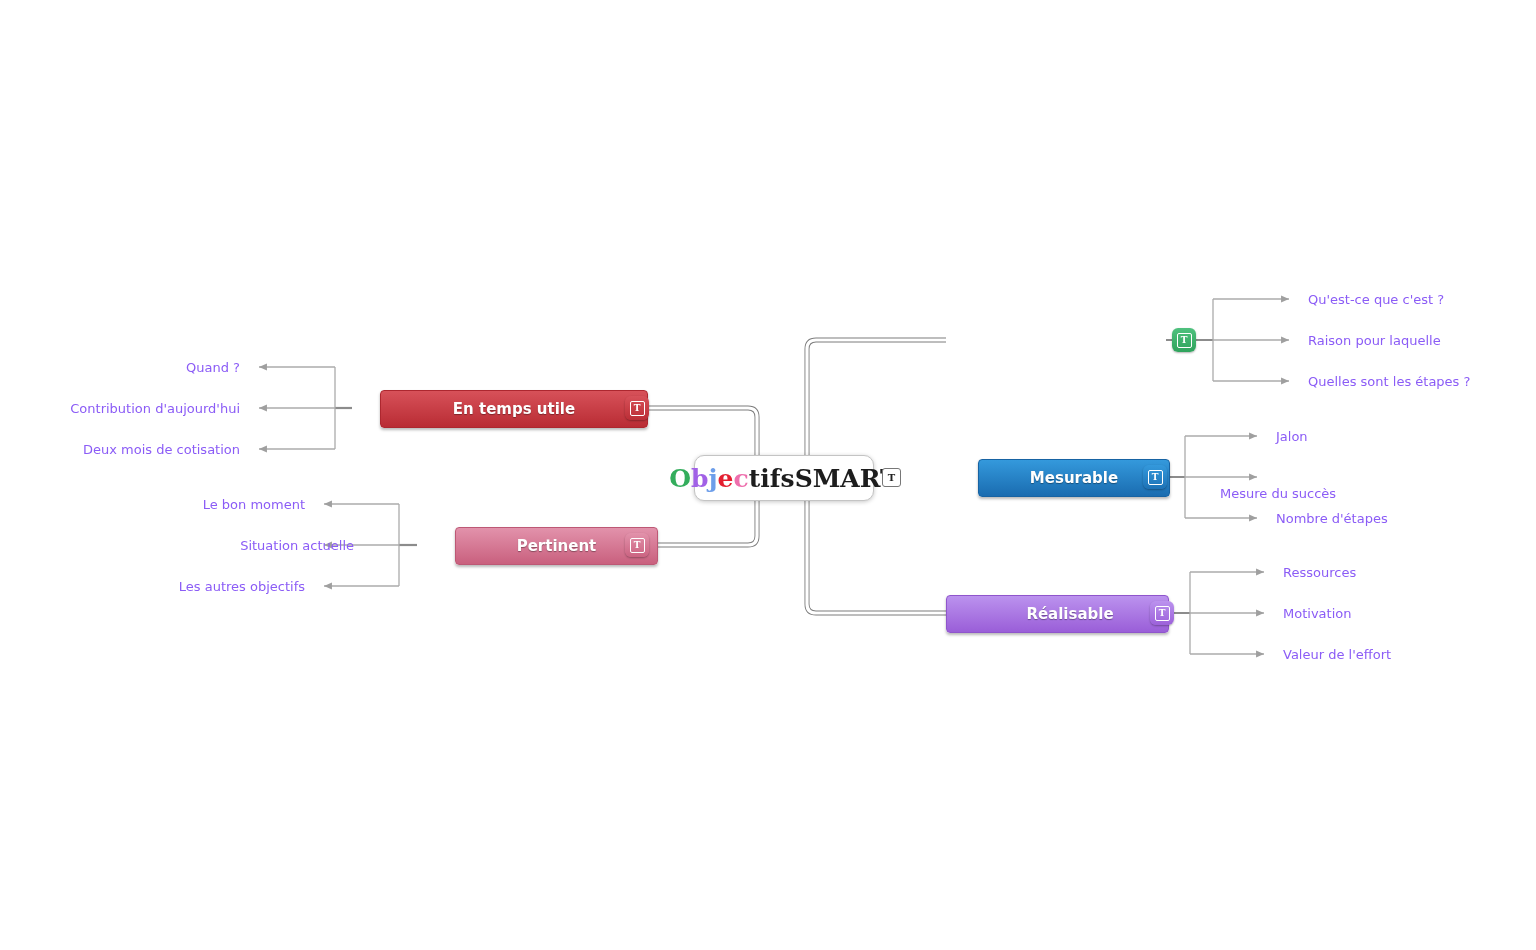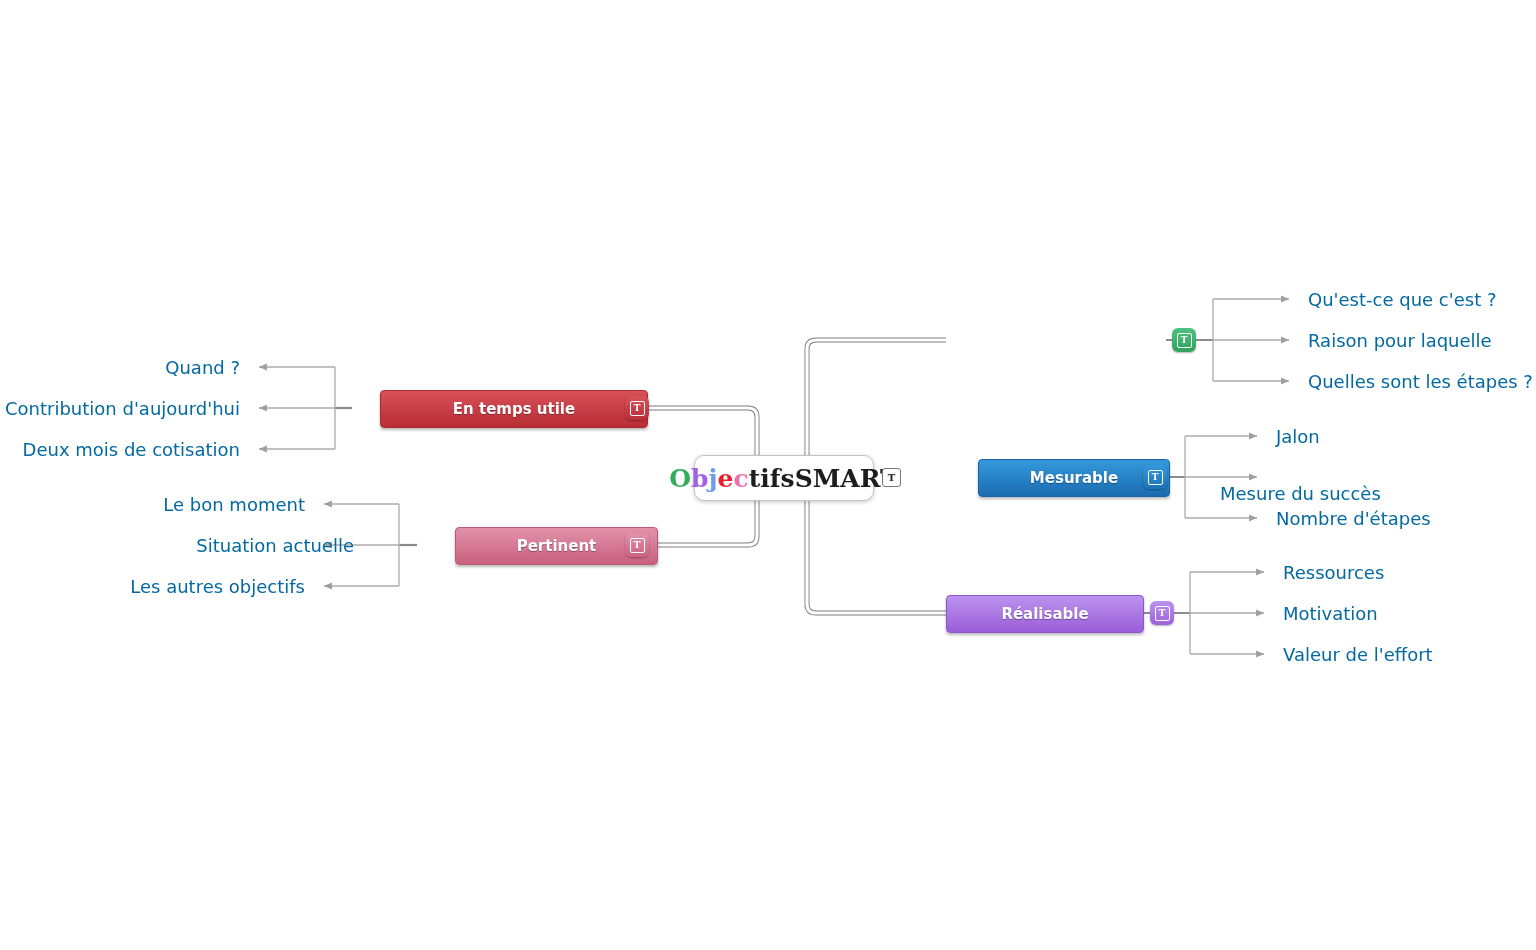--- a/index.html
+++ b/index.html
@@ -6,21 +6,21 @@
   #map{position:relative;width:1536px;height:950px;background:#ffffff;overflow:hidden;
        font-family:"DejaVu Sans","Liberation Sans",sans-serif;}
   #wires{position:absolute;left:0;top:0;z-index:0;}
 
   
   .node{position:absolute;height:36px;border-radius:4px;display:flex;align-items:center;justify-content:center;
         color:#fff;font-size:15px;font-weight:bold;text-shadow:0 1px 1px rgba(0,0,0,.35);
         box-shadow:0 2px 3px rgba(0,0,0,.28);z-index:2;cursor:pointer;}
   .node.green {background:linear-gradient(#4ec07c,#2e9f57);border:1px solid #2a9350;}
   .node.blue  {background:linear-gradient(#3499dc,#1a6cb0);border:1px solid #1763a3;margin-left:32px;}
-  .node.purple{background:linear-gradient(#bb92ee,#9a5ed8);border:1px solid #8f55cc;}
+  .node.purple{background:linear-gradient(#bb92ee,#9a5ed8);border:1px solid #8f55cc;padding-left:25px;}
   .node.red   {background:linear-gradient(#d75159,#b92c34);border:1px solid #ad272f;}
   .node.pink  {background:linear-gradient(#e292ab,#c9607e);border:1px solid #bd5875;margin-left:38px;}
 
   
   .nicon{position:absolute;width:24px;height:24px;border-radius:6px;z-index:3;cursor:pointer;
          display:flex;align-items:center;justify-content:center;box-shadow:0 1px 2px rgba(0,0,0,.3);}
   .nicon.green {background:linear-gradient(#4fc17e,#2fa35c);}
   .nicon.blue  {background:linear-gradient(#3499dc,#1d72b6);}
   .nicon.purple{background:linear-gradient(#bb92ee,#9c61da);}
   .nicon.red   {background:linear-gradient(#d75159,#bb2e36);}
@@ -35,21 +35,21 @@
                box-shadow:0 1px 4px rgba(0,0,0,.22);
                display:flex;align-items:center;justify-content:center;
                font:bold 25px "DejaVu Serif","Liberation Serif",serif;color:#1d1d1d;white-space:nowrap;}
   .center-node .sp{display:inline-block;width:9px;}
   .center-ticon{position:absolute;left:882px;top:468px;width:17px;height:17px;z-index:4;cursor:pointer;
                 background:#fff;border:1px solid #777;border-radius:3px;
                 display:flex;align-items:center;justify-content:center;
                 font:bold 10px "DejaVu Serif","Liberation Serif",serif;color:#222;}
 
   
-  .leaf{position:absolute;transform:translateY(-50%);color:#0369a1;font-size:18px;
+  .leaf{position:absolute;transform:translateY(-50%);color:#8b5cf6;font-size:13px;
         white-space:nowrap;z-index:2;cursor:pointer;}
   .leaf.r{text-align:center;}
 </style>
 </head>
 <body>
 
 <div id="map">
 
   <svg id="wires" width="1536" height="950">
     <defs>

